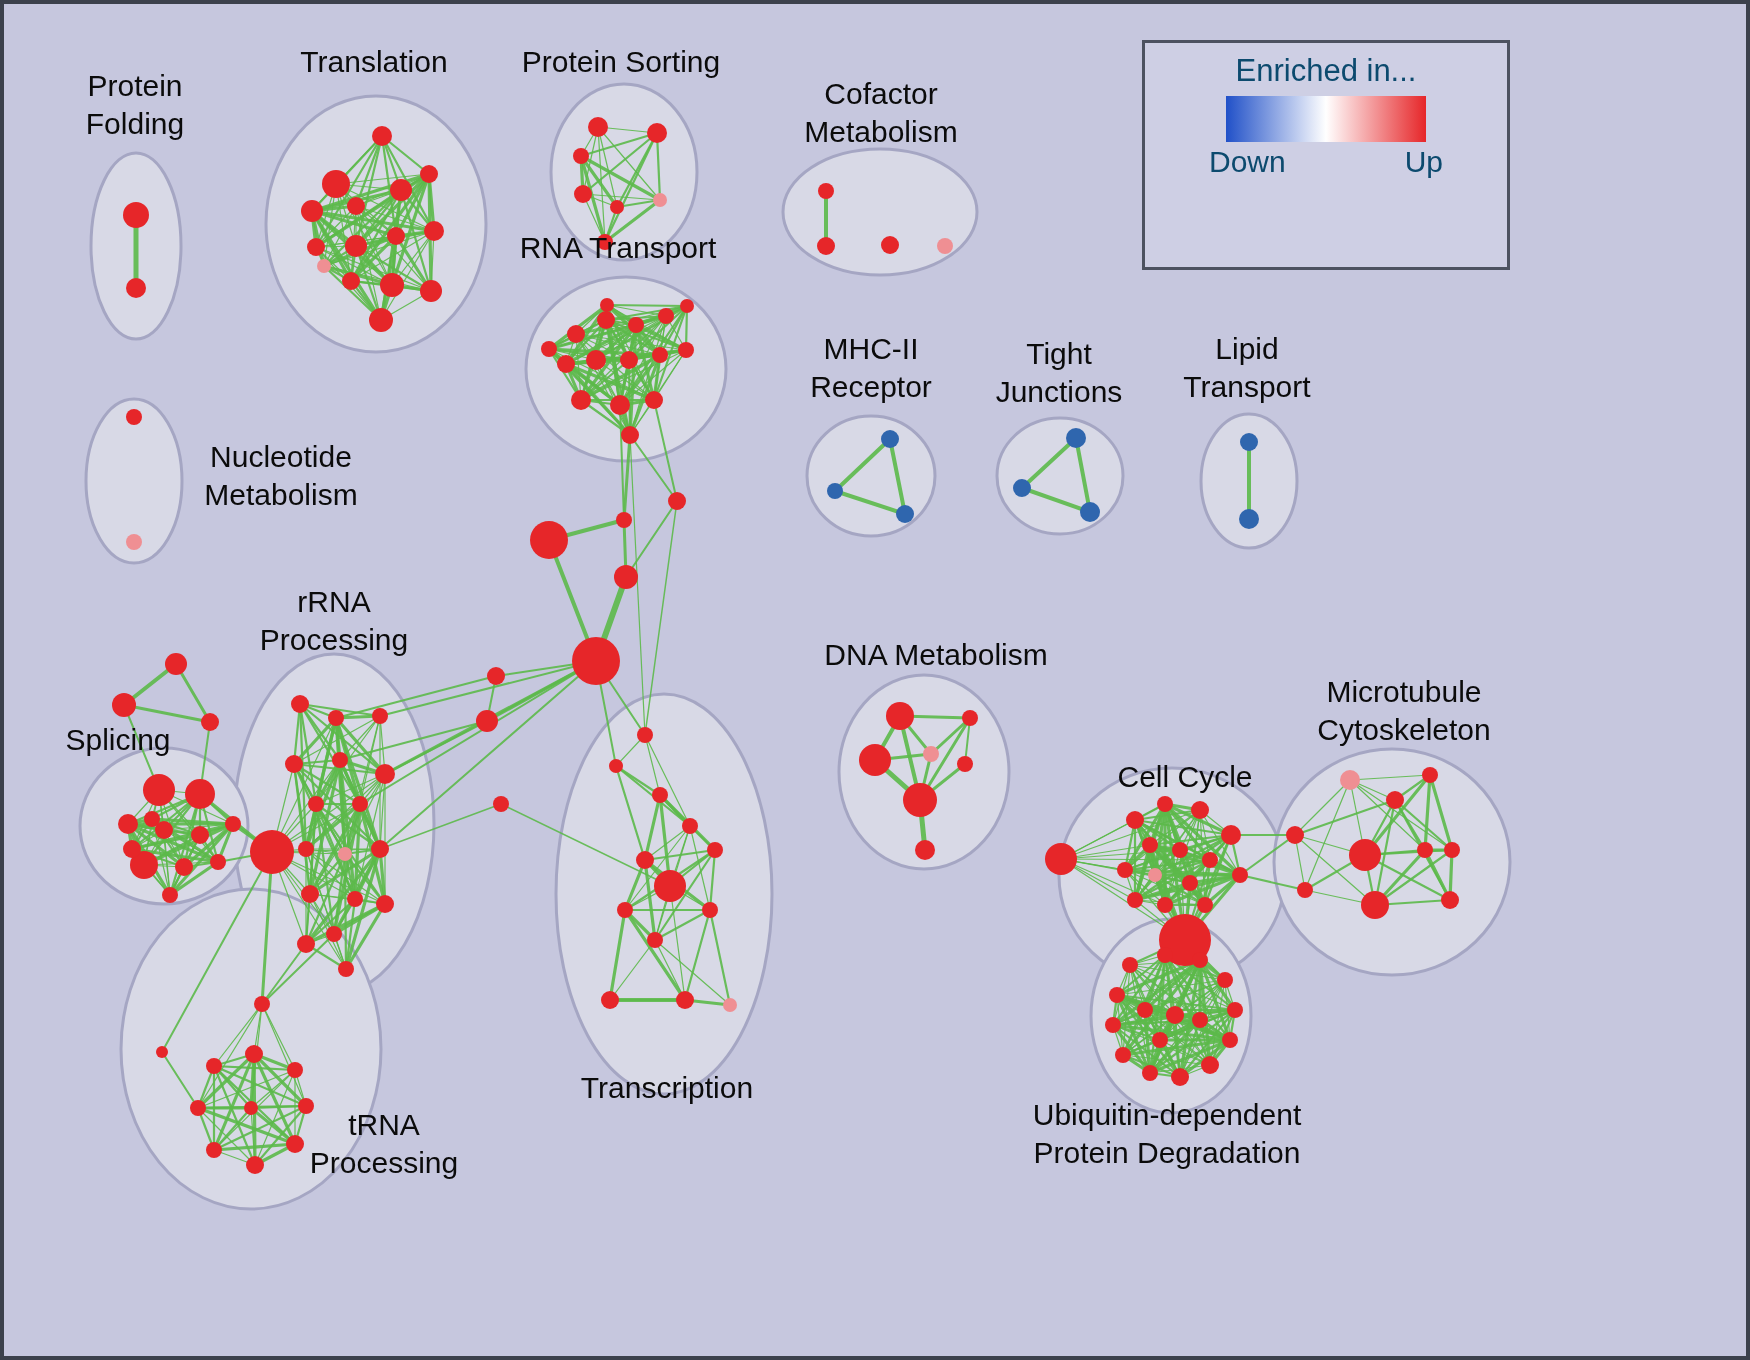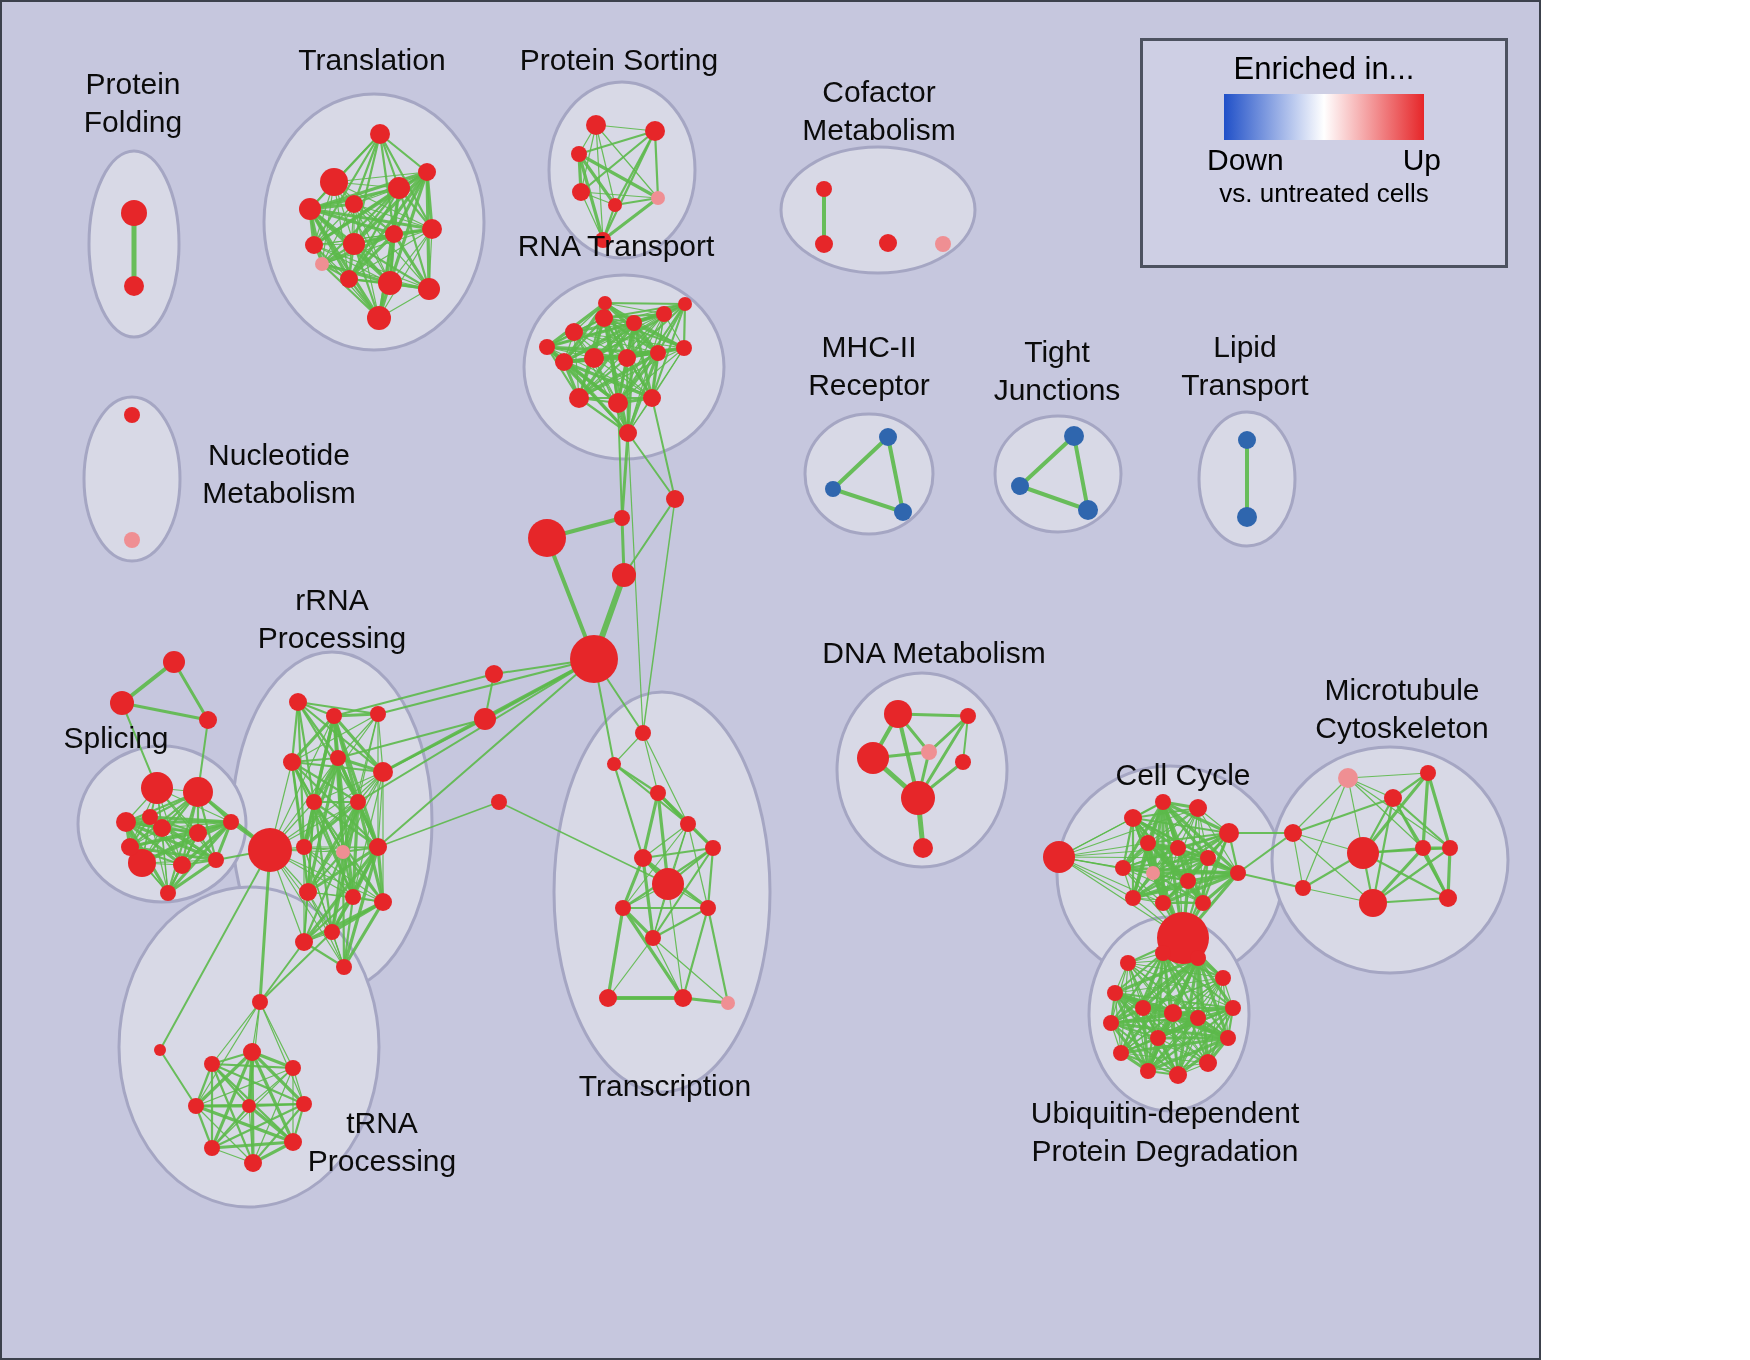--- a/index.html
+++ b/index.html
@@ -1,38 +1,38 @@
 <!DOCTYPE html>
 <html><head>
 <meta charset="utf-8">
 <style>
   html, body { margin: 0; padding: 0; }
   .figure {
     position: relative;
-    width: 1541px;
+    width: 1750px;
     height: 1360px;
     box-sizing: border-box;
-    border: 2px solid #0f172a;
+    border: 4px solid #0f172a;
     overflow: hidden;
     font-family: "Liberation Sans", sans-serif;
     background: #c6c7de;
   }
   svg.network { position: absolute; left: 0; top: 0; }
   svg.network text { font-family: "Liberation Sans", sans-serif; }
   .legend {
     position: absolute;
     left: 1138px;
     top: 36px;
     width: 368px;
     height: 230px;
     box-sizing: border-box;
     border: 3px solid #4d5260;
     background: rgba(211, 212, 230, 0.65);
     text-align: center;
-    color: #000000;
+    color: #0c4a6e;
   }
   .legend-title { font-size: 31px; margin-top: 10px; }
   .legend-bar { width: 200px; height: 46px; margin: 7px auto 0 auto; }
   .legend-row {
     display: flex;
     justify-content: space-between;
     padding: 0 64px;
     font-size: 30px;
     margin-top: 3px;
   }
@@ -1097,15 +1097,14 @@
       </g>
     </svg>
 
   <div class="legend" style="border-color: rgb(77, 82, 96);">
     <div class="legend-title">Enriched in...</div>
     <div class="legend-bar" style="background: linear-gradient(90deg, rgb(32, 80, 200) 0%, rgb(255, 255, 255) 50%, rgb(230, 38, 41) 100%);"></div>
     <div class="legend-row">
       <span>Down</span>
       <span>Up</span>
     </div>
-    <div class="legend-sub">vs. untreated cells</div>
   </div>
 </div>
 
 </body></html>

